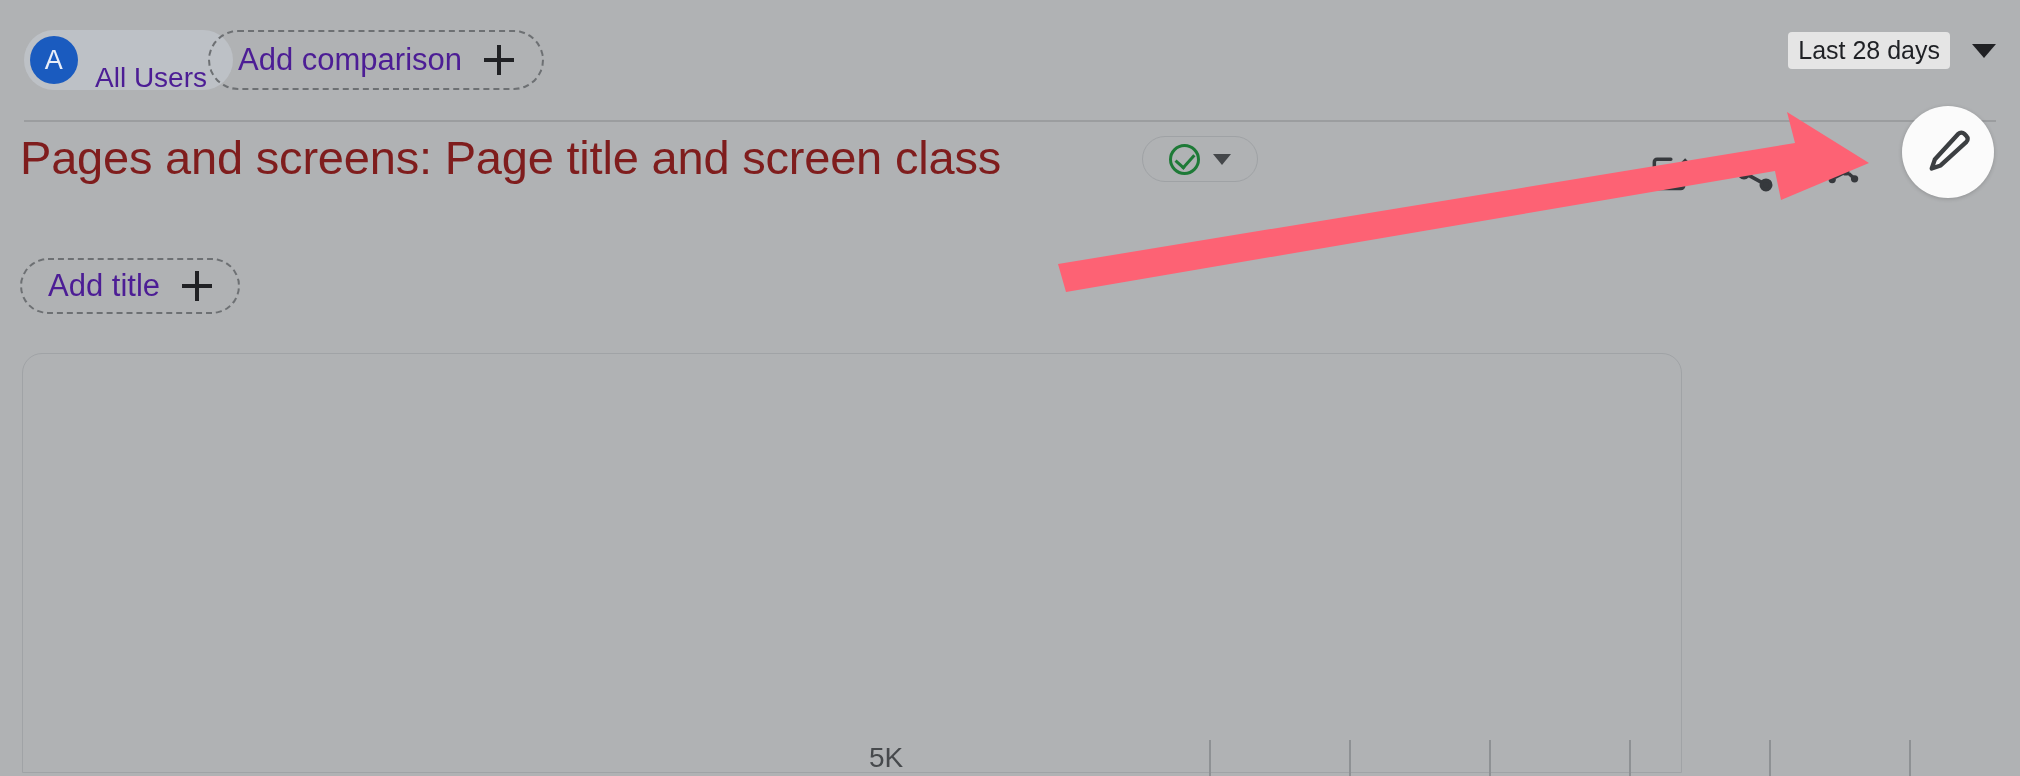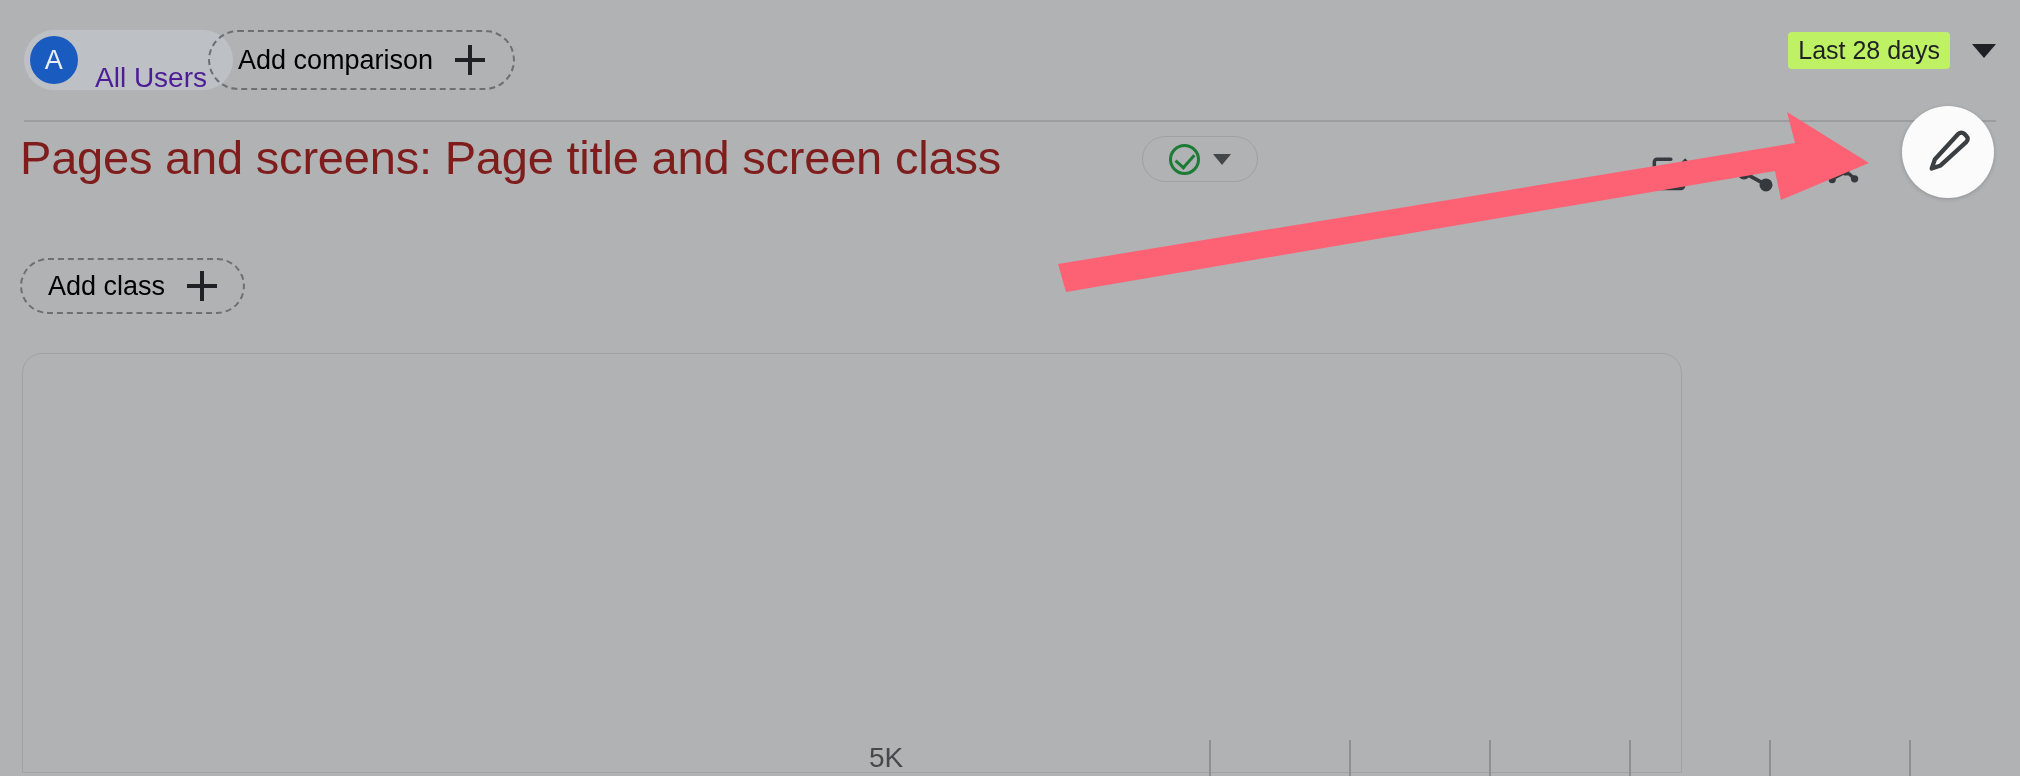--- a/index.html
+++ b/index.html
@@ -76,22 +76,22 @@
     left: 208px; top: 30px;
     height: 60px;
     padding: 0 28px;
   }
   .chip-addfilter {
     left: 20px; top: 258px;
     height: 56px;
     padding: 0 26px;
   }
   .chip-dashed .chip-text {
-    font-size: 27px;
-    color: #000000;
+    font-size: 31px;
+    color: #4c1d95;
   }
   .plus-glyph {
     position: relative;
     width: 30px; height: 30px;
     flex: 0 0 auto;
   }
   .plus-glyph::before, .plus-glyph::after {
     content: "";
     position: absolute;
     background: #202124;
@@ -109,21 +109,21 @@
     position: absolute;
     right: 24px; top: 32px;
     display: flex;
     align-items: center;
     gap: 18px;
     white-space: nowrap;
   }
   .date-badge {
     font-size: 25px;
     color: #1f2125;
-    background: #bef264;
+    background: #e5e5e5;
     padding: 4px 10px;
     border-radius: 4px;
   }
   .date-main {
     font-size: 35px;
     color: #202124;
     letter-spacing: .2px;
   }
   .caret-down {
     width: 0; height: 0;
@@ -280,21 +280,21 @@
 </div>
 
 <div class="page-title">Pages and screens: Page title and screen class</div>
 
 <div class="status-pill">
   <span class="check-circle"></span>
   <span class="caret-small"></span>
 </div>
 
 <div class="chip-dashed chip-addfilter">
-  <span class="chip-text">Add class</span>
+  <span class="chip-text">Add title</span>
   <span class="plus-glyph"></span>
 </div>
 
 <div class="title-actions">
 
   <div class="icon-btn">
     <svg width="44" height="44" viewBox="0 0 24 24" fill="none" stroke="#36393d" stroke-width="1.9" stroke-linecap="round" stroke-linejoin="round">
       <path d="M20 11.5V19a1.5 1.5 0 0 1-1.5 1.5h-13A1.5 1.5 0 0 1 4 19V6a1.5 1.5 0 0 1 1.5-1.5H13"></path>
       <path d="M7.5 16.5v-3.5M11 16.5v-6M14.5 16.5v-4" stroke-width="2.4"></path>
       <path d="M16.4 8.4 20.8 4l2 2-4.4 4.4-2.6.6z" fill="#36393d" stroke="none"></path>

